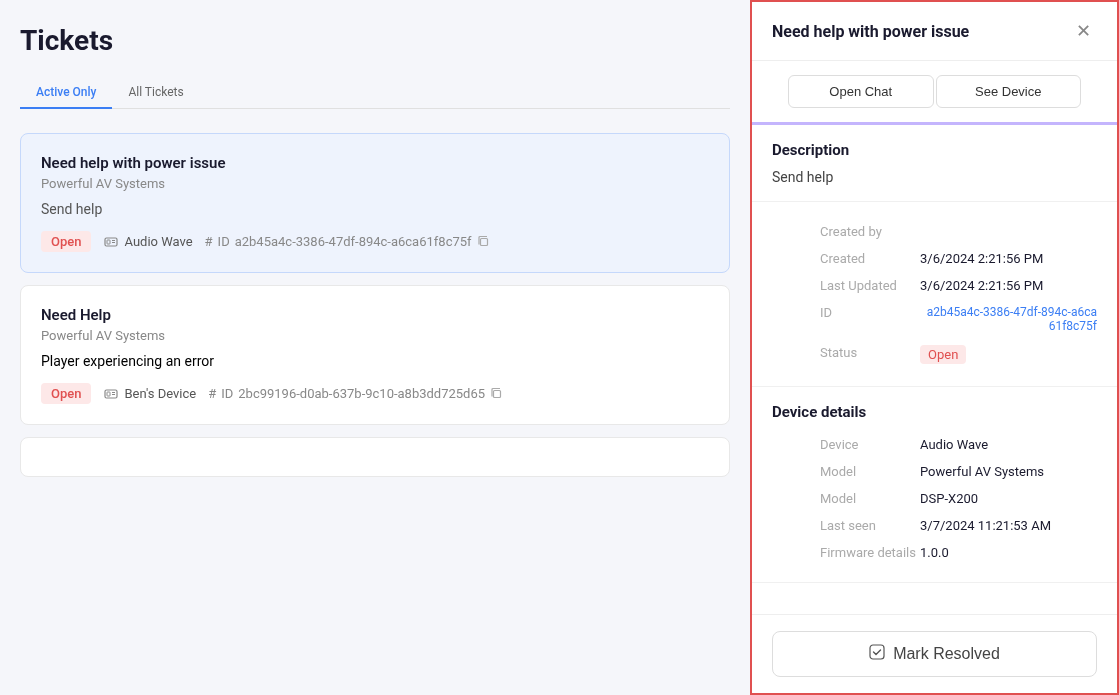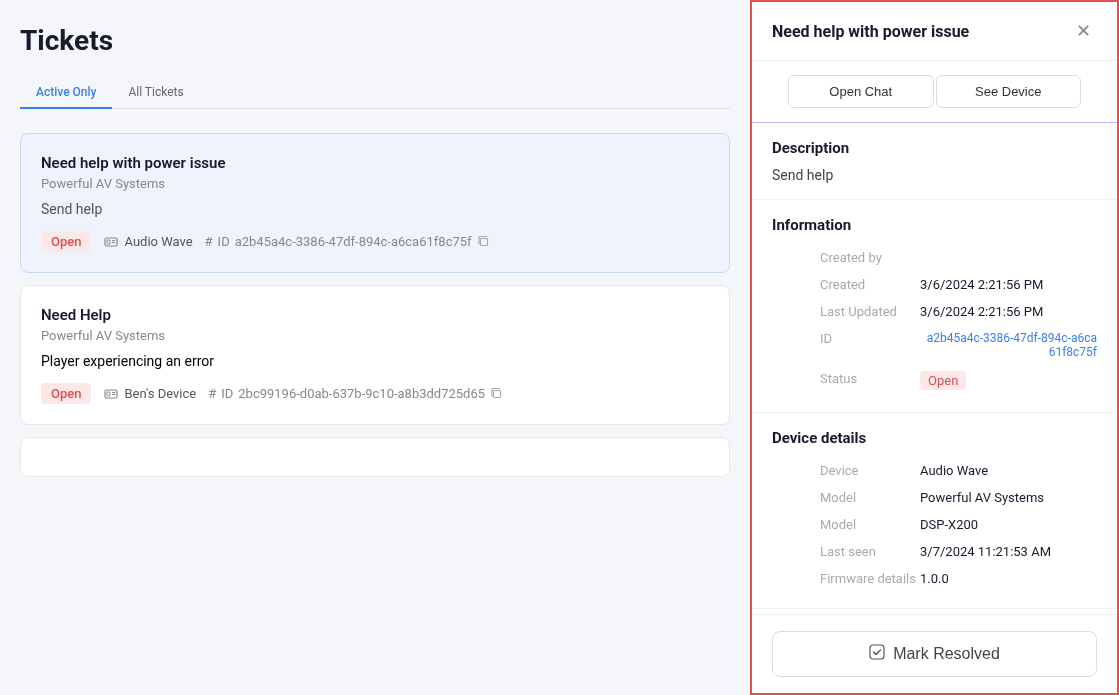--- a/index.html
+++ b/index.html
@@ -177,21 +177,21 @@
       cursor: pointer;
       color: #888;
       font-size: 18px;
       padding: 2px 6px;
     }
 
     .panel-actions {
       display: flex;
       gap: 2px;
       padding: 14px 36px;
-      border-bottom: 1px solid #c4b5fd;
+      border-bottom: 3px solid #c4b5fd;
     }
 
     .action-btn {
       flex: 1;
       padding: 8px 12px;
       border: 1px solid #ddd;
       border-radius: 6px;
       background: #fff;
       cursor: pointer;
       font-size: 13px;
@@ -362,21 +362,20 @@
     <button class="action-btn">Open Chat</button>
     <button class="action-btn">See Device</button>
   </div>
 
   <div class="panel-section">
     <div class="section-label">Description</div>
     <div class="section-text">Send help</div>
   </div>
 
   <div class="panel-section">
-    <div class="section-label">Information</div>
 
     <div class="info-row">
       <span class="info-label">Created by</span>
       <span class="info-value"></span>
     </div>
 
     <div class="info-row">
       <span class="info-label">Created</span>
       <span class="info-value">3/6/2024 2:21:56 PM</span>
     </div>

